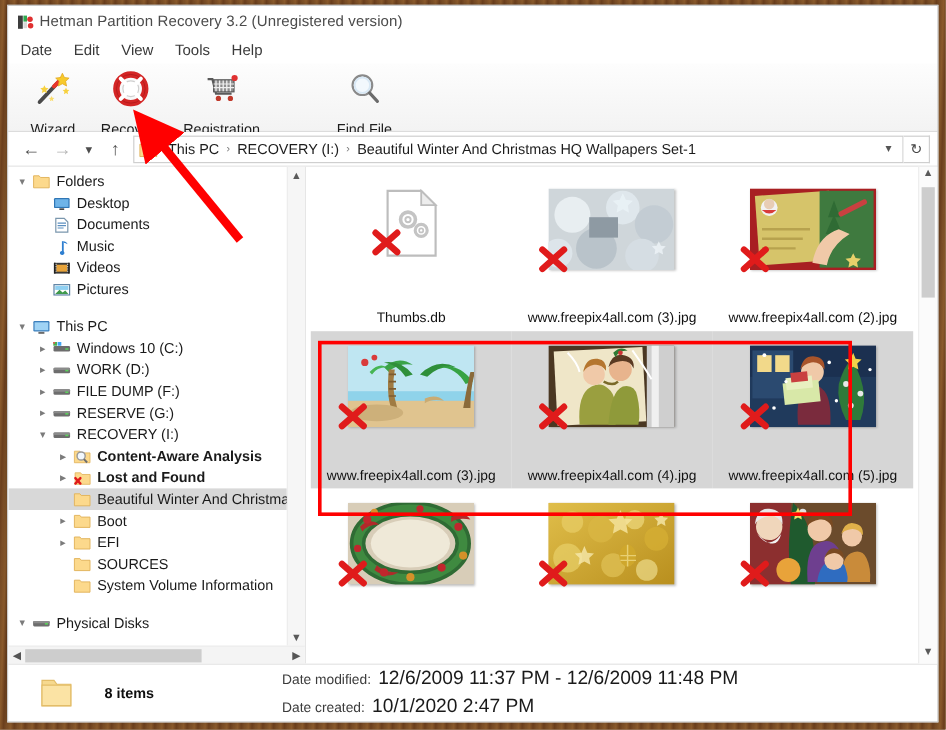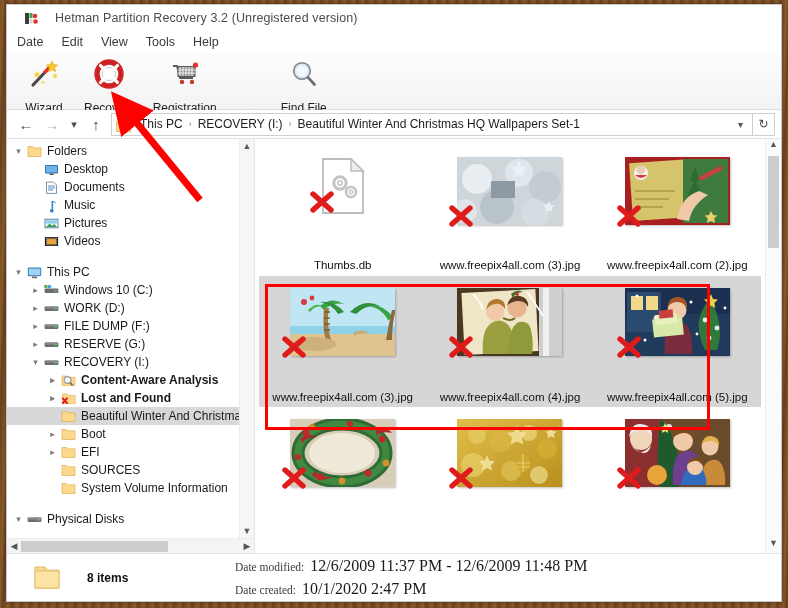--- a/index.html
+++ b/index.html
@@ -20,21 +20,21 @@
   
   #window {
     position:absolute; left:6px; top:4px; width:776px; height:598px;
     background:#ffffff; border:1px solid #c8c8c8;
     display:flex; flex-direction:column;
     box-shadow:0 0 3px rgba(0,0,0,.4);
   }
   
   #titlebar {
     height:26px; flex:0 0 26px; background:#ffffff;
-    display:flex; align-items:center; padding-left:17px; gap:16px;
+    display:flex; align-items:center; padding-left:7px; gap:4px;
   }
   #app-icon { width:15px; height:15px; position:relative; flex:0 0 15px; }
   .title-text { font-size:12.5px; color:#4b4b4b; letter-spacing:.1px; }
   
   #menubar {
     height:22px; flex:0 0 22px; background:#ffffff;
     display:flex; align-items:center; padding-left:10px; gap:18px;
   }
   .menu-item { font-size:12.5px; color:#3a3a3a; cursor:default; }
   
@@ -149,21 +149,21 @@
   #statusbar {
     height:48px; flex:0 0 48px; background:#ffffff; border-top:1px solid #e4e4e4;
     display:flex; align-items:center; padding-left:24px; gap:0;
   }
   #sb-folder { width:32px; height:28px; position:relative; flex:0 0 32px; }
   #sb-col1 { margin-left:24px; display:flex; flex-direction:column; gap:5px; width:148px; }
   #sb-col2 { display:flex; flex-direction:column; gap:5px; }
   .sb-strong { font-size:12px; color:#0f0f0f; font-weight:bold; }
   .sb-norm { font-size:16px; color:#1a1a1a; }
   .sb-lbl { font-size:11.5px; color:#3b3b3b; }
-  .sb-line { display:flex; gap:6px; align-items:baseline;font-family:Liberation Serif, serif; }
+  .sb-line { display:flex; gap:6px; align-items:baseline; }
   
   #redbox {
     position:absolute; left:265px; top:284px; width:445px; height:146px;
     border:3px solid #ff0000; pointer-events:none; z-index:40;
   }
   #arrow { position:absolute; left:0; top:0; width:788px; height:608px;
            pointer-events:none; z-index:45; }
 </style>
 </head>
 <body>
@@ -309,36 +309,36 @@
                   <path d="M7 12.3 a1.9 1.6 0 1 0 .1-.2 z" fill="#2f7fd0"></path>
                   <rect x="8.6" y="3" width="1.5" height="9" fill="#2f7fd0"></rect>
                   <path d="M10.1 3 q3 .6 3.1 2.6 q-1.2-1.4-3.1-1.4z" fill="#2f7fd0"></path>
                 </svg></span>
               <span>Music</span>
             </div>
             <div class="trow">
               <span style="width: 21px; flex: 0 0 auto;"></span>
               <span class="chev"></span>
               <span class="ticon"><svg width="17" height="15" viewBox="0 0 17 15">
-                  <rect x="2" y="3.2" width="13" height="8.6" fill="#ffffff" stroke="#5d82a3" stroke-width="1"></rect>
-                  <rect x="3" y="4.2" width="11" height="3.4" fill="#8fd0f2"></rect>
-                  <path d="M3 11 l3.6-3.6 2.6 2.4 2.2-1.8 2.6 3z" fill="#3f9a4c"></path>
-                </svg></span>
-              <span>Pictures</span>
-            </div>
-            <div class="trow">
-              <span style="width: 21px; flex: 0 0 auto;"></span>
-              <span class="chev"></span>
-              <span class="ticon"><svg width="17" height="15" viewBox="0 0 17 15">
                   <rect x="2" y="3" width="13" height="9" fill="#3a3a3a"></rect>
                   <rect x="4" y="4.6" width="9" height="5.8" fill="#e7a33a"></rect>
                   <path d="M2.6 3 v9M14.4 3 v9" stroke="#1f1f1f" stroke-width="1.4"></path>
                   <path d="M3.3 4.3 h.9M3.3 6.2 h.9M3.3 8.1 h.9M3.3 10 h.9M12.9 4.3 h.9M12.9 6.2 h.9M12.9 8.1 h.9M12.9 10 h.9" stroke="#cfcfcf" stroke-width=".9"></path>
                 </svg></span>
               <span>Videos</span>
+            </div>
+            <div class="trow">
+              <span style="width: 21px; flex: 0 0 auto;"></span>
+              <span class="chev"></span>
+              <span class="ticon"><svg width="17" height="15" viewBox="0 0 17 15">
+                  <rect x="2" y="3.2" width="13" height="8.6" fill="#ffffff" stroke="#5d82a3" stroke-width="1"></rect>
+                  <rect x="3" y="4.2" width="11" height="3.4" fill="#8fd0f2"></rect>
+                  <path d="M3 11 l3.6-3.6 2.6 2.4 2.2-1.8 2.6 3z" fill="#3f9a4c"></path>
+                </svg></span>
+              <span>Pictures</span>
             </div>
             <div class="trow" style="height: 13px;"></div>
             <div class="trow">
               <span style="width: 4px; flex: 0 0 auto;"></span>
               <span class="chev">▾</span>
               <span class="ticon"><svg width="17" height="15" viewBox="0 0 17 15">
                   <rect x="1.8" y="2.6" width="13.4" height="8.6" rx="1" fill="#3c7fbc"></rect>
                   <rect x="2.8" y="3.6" width="11.4" height="6.6" fill="#9fd3f5"></rect>
                   <rect x="6" y="11.6" width="5" height="1.6" fill="#6b6b6b"></rect>
                 </svg></span>

